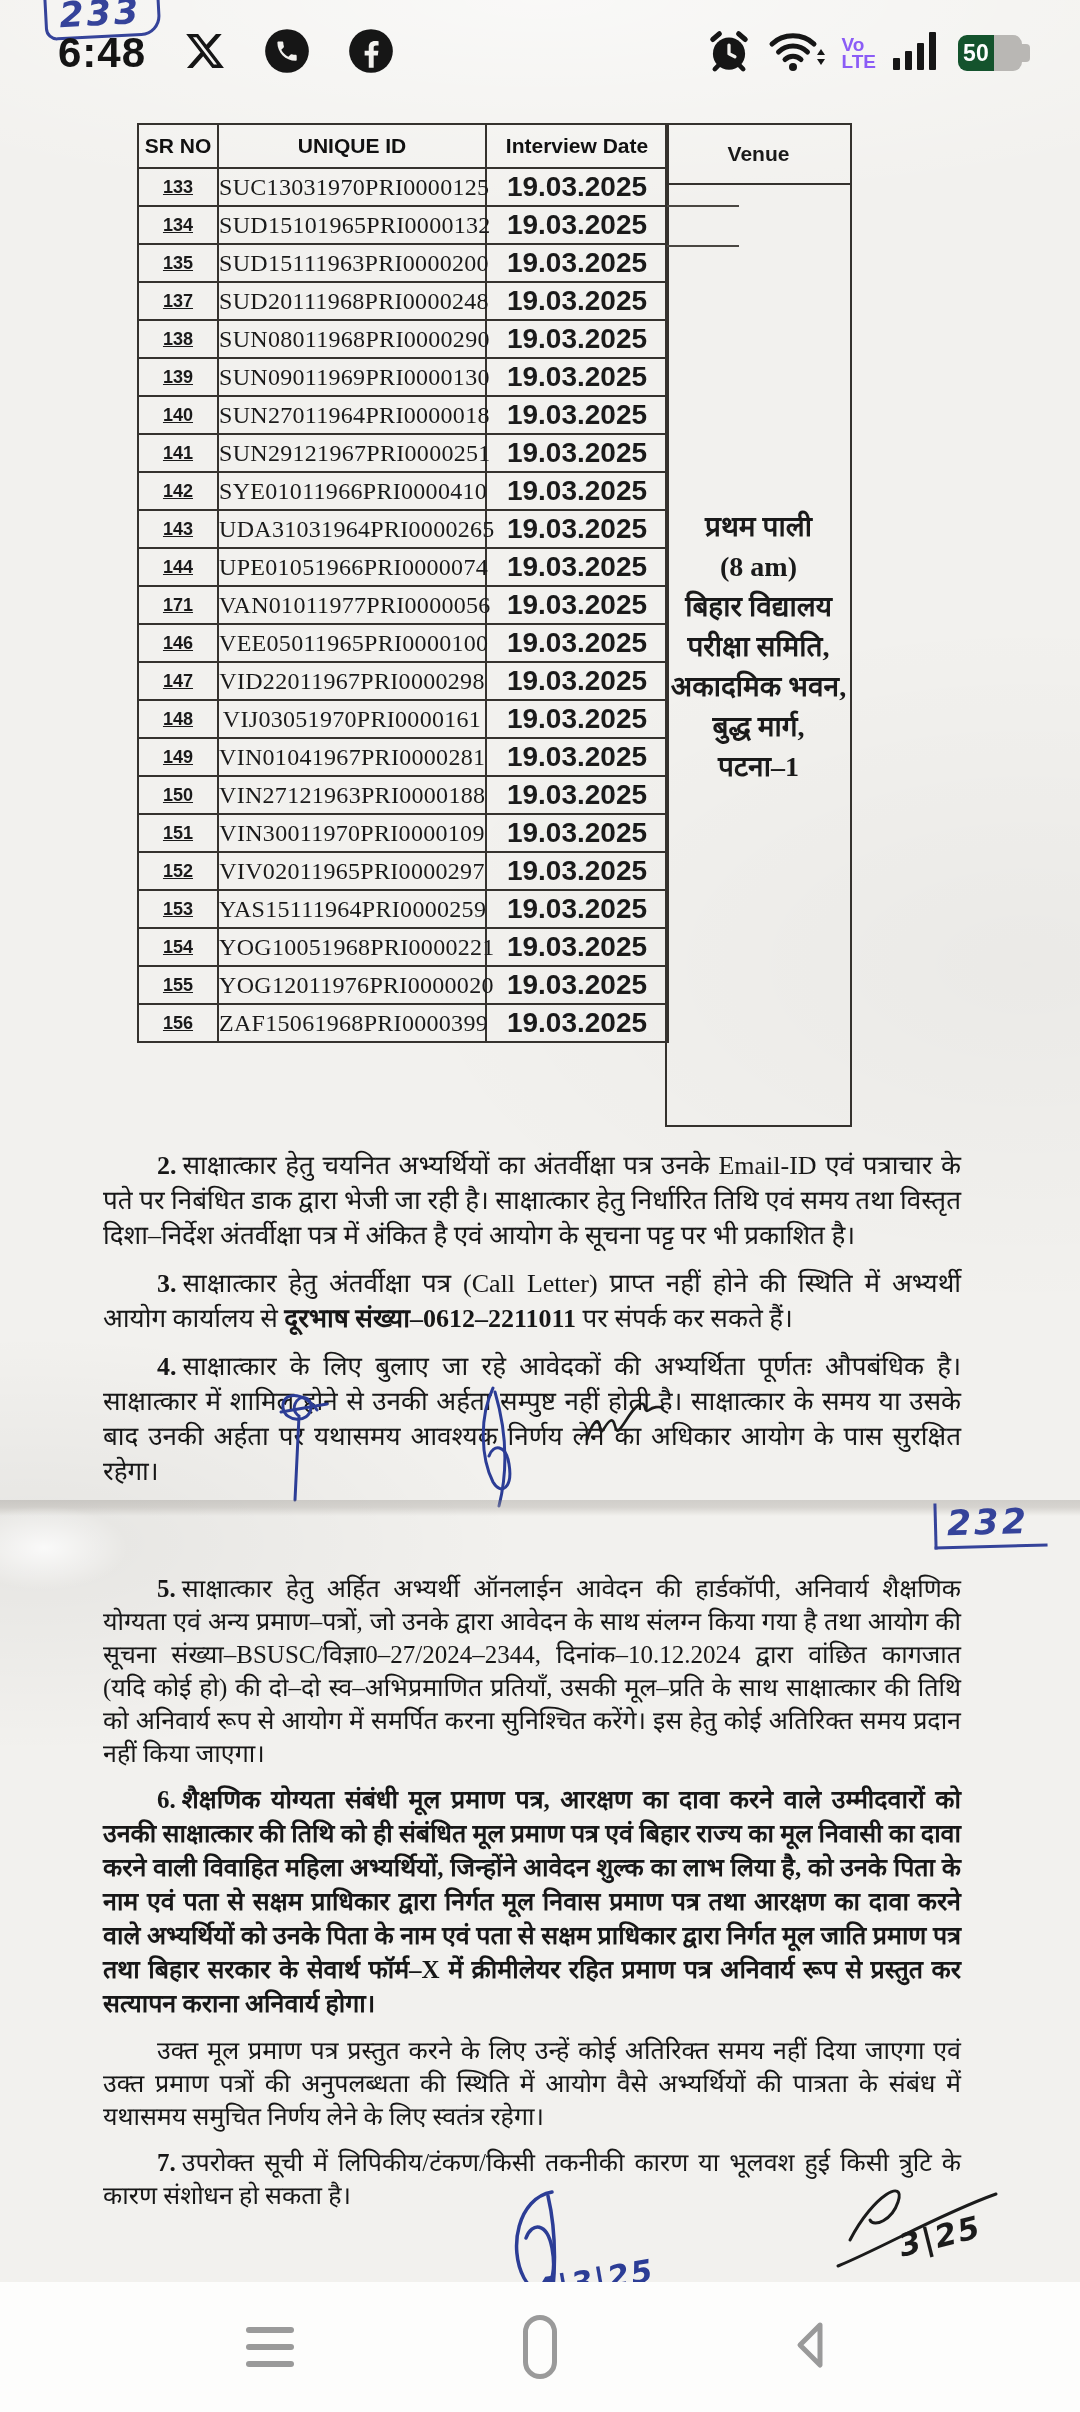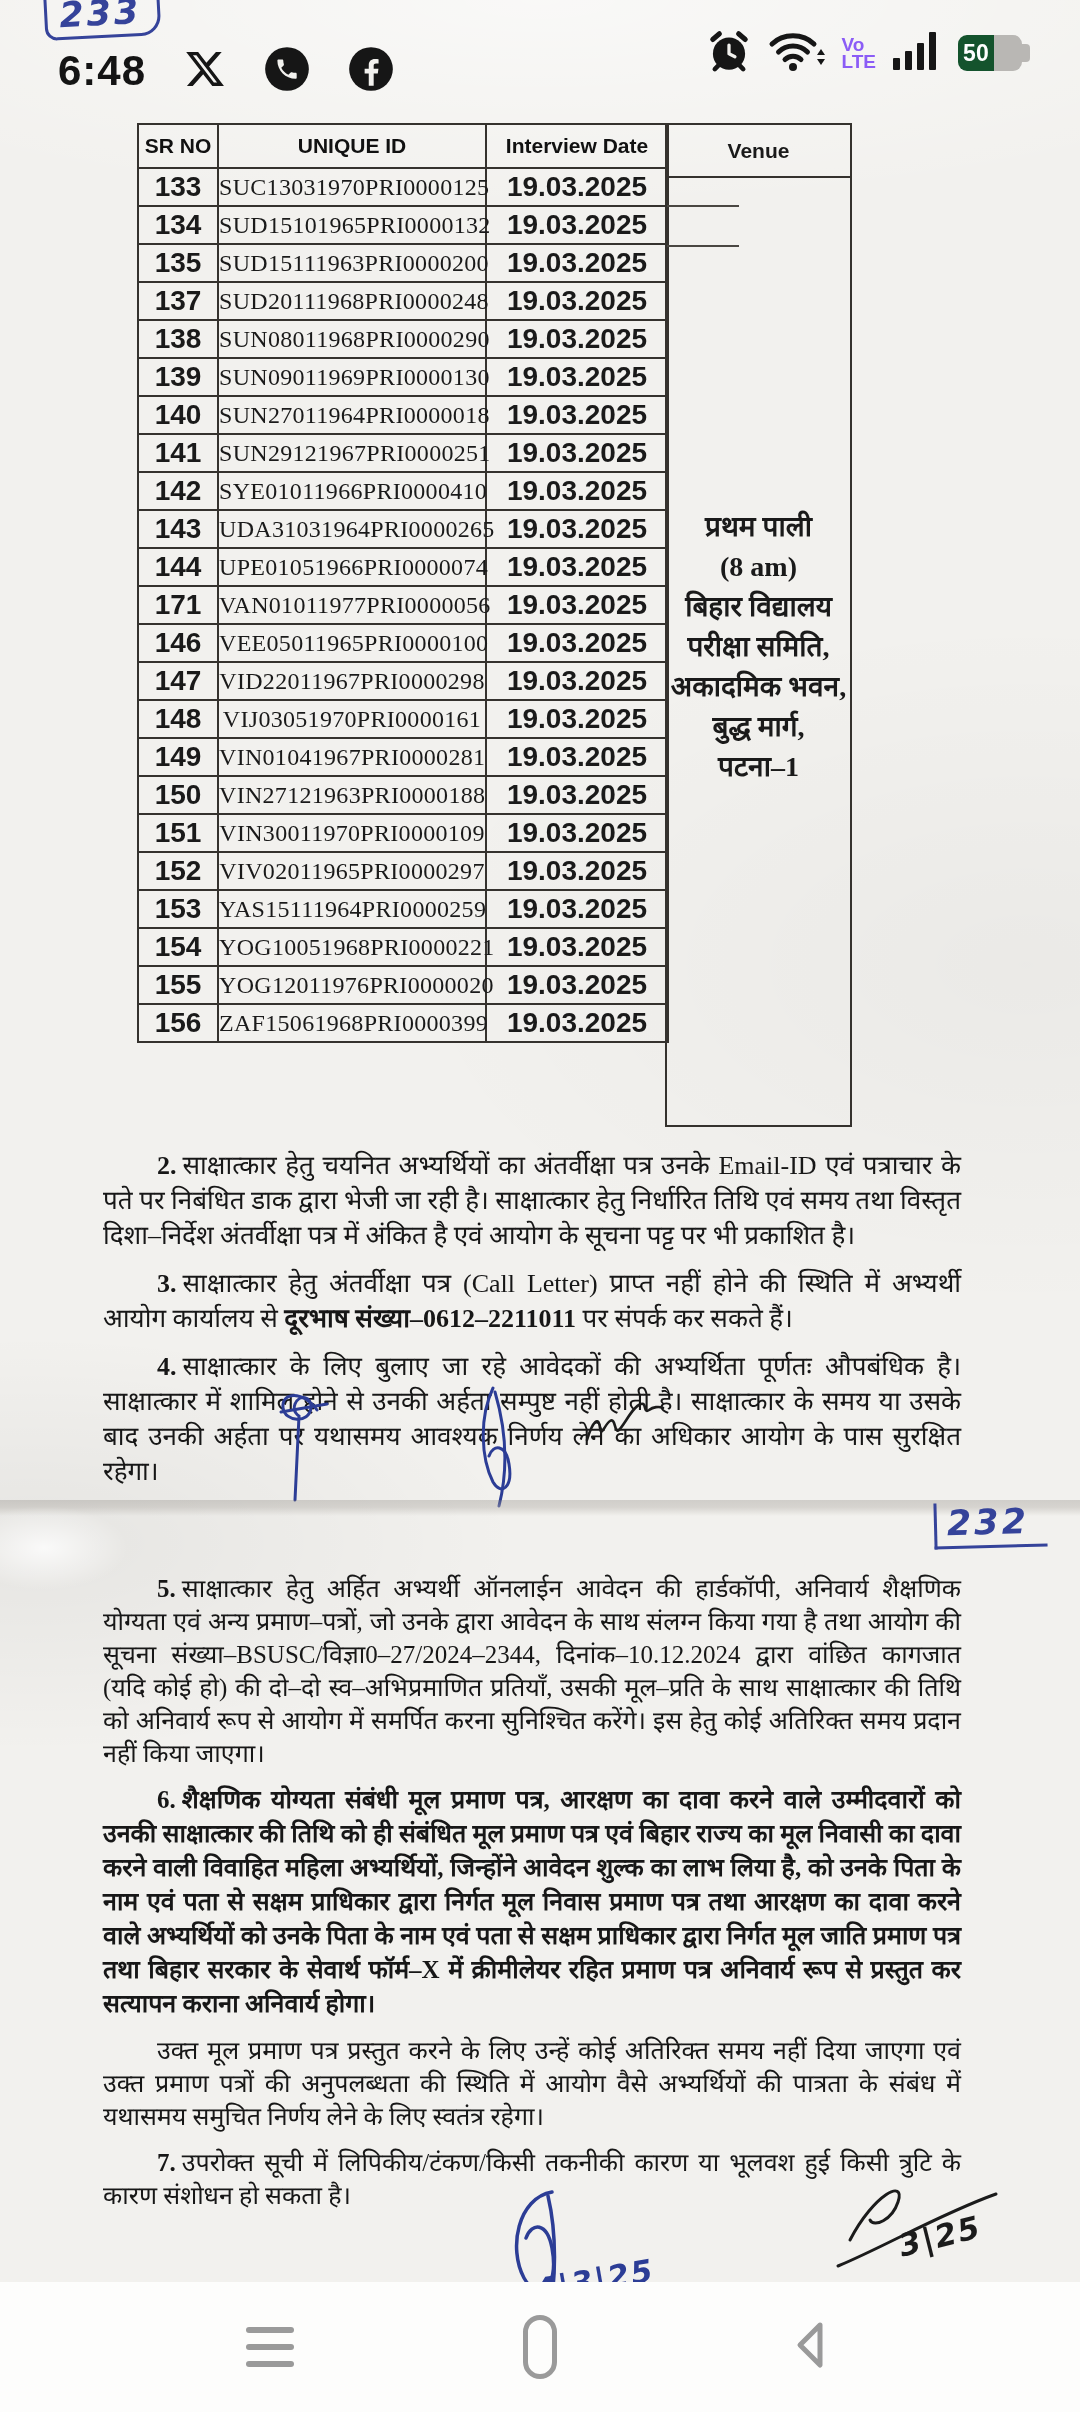--- a/index.html
+++ b/index.html
@@ -5,21 +5,21 @@
   html,body{margin:0;padding:0;background:#e8e7e4;}
   .screen{position:relative;width:1080px;height:2412px;overflow:hidden;
           background:#f2f1ee;font-family:"Liberation Sans",sans-serif;color:#1a1a1a;}
   .paper-vignette{position:absolute;inset:0;pointer-events:none;
     background:
       radial-gradient(1200px 300px at 50% 0%, rgba(255,255,255,.55), rgba(255,255,255,0) 70%),
       radial-gradient(900px 500px at 95% 40%, rgba(0,0,0,.03), rgba(0,0,0,0) 70%),
       radial-gradient(700px 300px at 3% 64%, rgba(0,0,0,.05), rgba(0,0,0,0) 70%);}
   
   .statusbar{position:absolute;left:0;top:28px;width:1080px;height:64px;}
-  .sb-left{position:absolute;left:58px;top:18px;display:flex;align-items:center;gap:38px;}
+  .sb-left{position:absolute;left:58px;top:0;display:flex;align-items:center;gap:38px;}
   .sb-right{position:absolute;right:58px;top:0;display:flex;align-items:center;gap:16px;}
   .sb-time{font-size:42px;font-weight:bold;letter-spacing:1px;color:#141414;}
   .volte{font-weight:bold;font-size:19px;line-height:.92;color:#8b5cf6;letter-spacing:0;}
   .battery{position:relative;width:64px;height:36px;border-radius:9px;overflow:visible;margin-left:2px;}
   .batt-inner{position:absolute;inset:0;border-radius:9px;overflow:hidden;display:flex;}
   .batt-fill{width:56%;background:#14532d;color:#fff;font-size:23px;font-weight:bold;
              display:flex;align-items:center;justify-content:center;}
   .batt-empty{flex:1;background:#b9b7b4;}
   .batt-nub{position:absolute;right:-8px;top:9px;width:8px;height:18px;background:#b9b7b4;border-radius:0 4px 4px 0;}
   
@@ -30,26 +30,26 @@
   .hw-232{position:absolute;left:934px;top:1502px;font-size:35px;letter-spacing:3px;
           padding:0 18px 3px 10px;border-left:3px solid #35439a;border-bottom:3px solid #35439a;
           transform:rotate(-1.5deg);}
   
   .cand-table{position:absolute;left:137px;top:123px;width:530px;border-collapse:collapse;
               table-layout:fixed;background:transparent;}
   .cand-table th,.cand-table td{border:2px solid #35322e;padding:0;text-align:center;}
   .cand-table th{height:42px;font-size:21px;font-weight:bold;color:#111;}
   .cand-table td{height:36px;}
   .col-sr{width:80px;} .col-id{width:268px;} .col-date{width:182px;}
-  td.sr{font-size:28px;font-weight:bold;}
+  td.sr{font-size:18px;font-weight:bold;text-decoration:underline;}
   td.uid{font-family:"Liberation Serif",serif;font-size:24px;letter-spacing:.3px;}
   td.date{font-size:28px;font-weight:bold;}
   .venue-box{position:absolute;left:665px;top:123px;width:187px;height:1004px;
              border:2px solid #35322e;box-sizing:border-box;}
-  .venue-head{height:53px;border-bottom:2px solid #35322e;box-sizing:border-box;
+  .venue-head{height:60px;border-bottom:2px solid #35322e;box-sizing:border-box;
               display:flex;align-items:center;justify-content:center;
               font-size:21px;font-weight:bold;}
   .venue-body{position:absolute;left:0;right:0;top:44px;bottom:0;display:flex;
               flex-direction:column;align-items:center;justify-content:center;
               font-family:"Liberation Serif",serif;font-weight:bold;font-size:28px;line-height:40px;}
   .artifact-line{position:absolute;height:2px;background:#4a4742;}
   
   .notice{position:absolute;left:103px;width:874px;text-align:justify;
           font-family:"Liberation Serif",serif;color:#171717;}
   .notice-1{top:1148px;font-size:26px;line-height:35px;}

